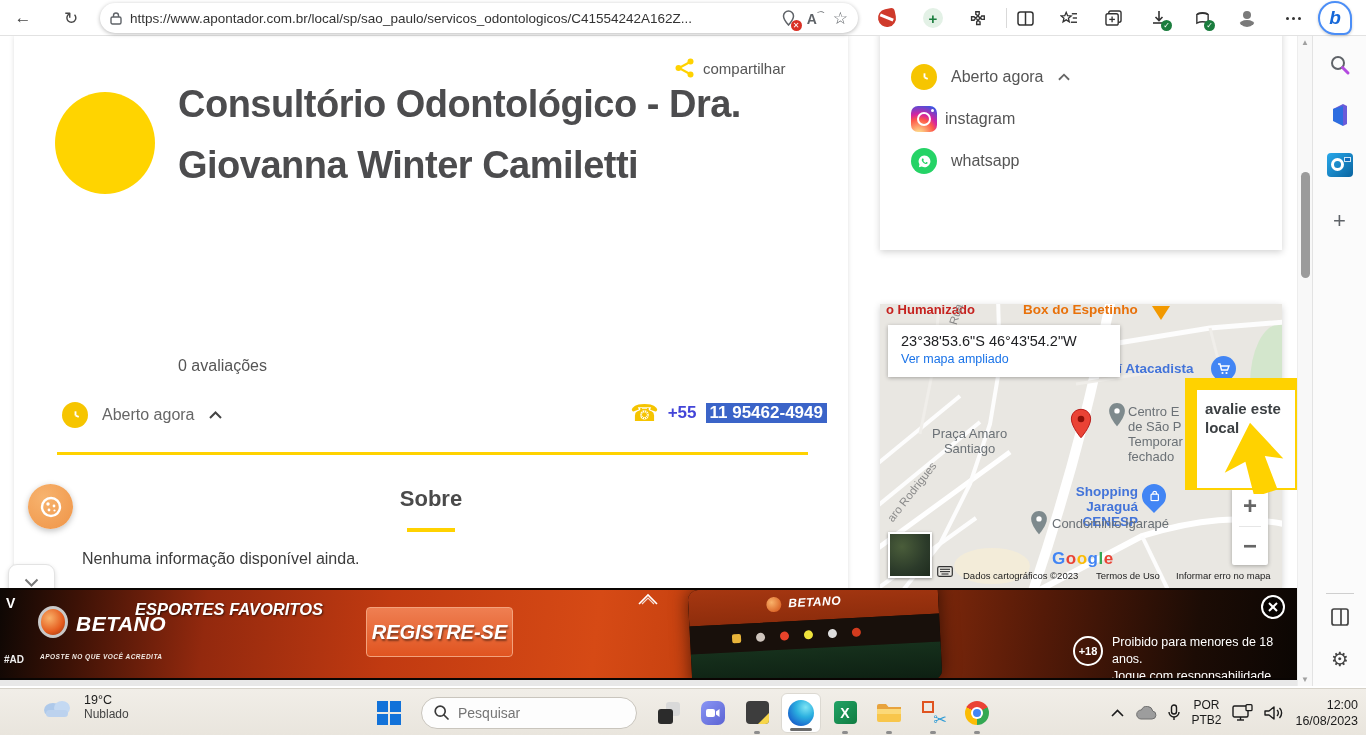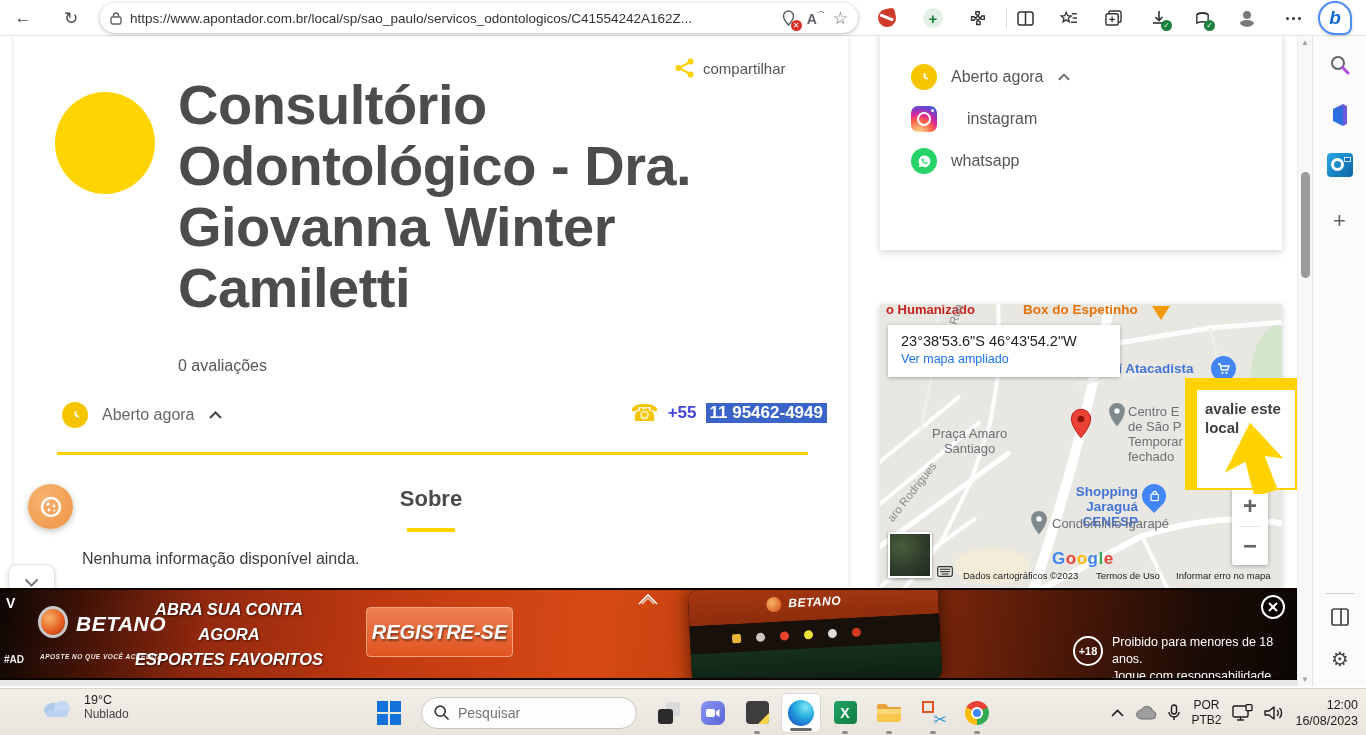--- a/index.html
+++ b/index.html
@@ -143,21 +143,21 @@
           <circle cx="3.5" cy="10" r="3" fill="#ffd200"></circle>
           <circle cx="15.5" cy="16.5" r="3" fill="#ffd200"></circle>
           <line x1="4" y1="10" x2="15" y2="4" stroke="#ffd200" stroke-width="2"></line>
           <line x1="4" y1="10" x2="15" y2="16" stroke="#ffd200" stroke-width="2"></line>
         </svg>
       <span style="font-size:15px;color:#555">compartilhar</span>
     </div>
 
     <div style="position:absolute;left:41px;top:56px;width:100px;height:102px;border-radius:50%;background:#ffd400"></div>
 
-    <h1 style="position:absolute;left:164px;top:38px;width:636px;font-size:56px;line-height:61px;font-weight:bold;color:#4c4c4e;letter-spacing:-.5px">Consultório Odontológico - Dra. Giovanna Winter Camiletti</h1>
+    <h1 style="position:absolute;left:164px;top:38px;width:636px;font-size:38px;line-height:61px;font-weight:bold;color:#4c4c4e;letter-spacing:-.5px">Consultório Odontológico - Dra. Giovanna Winter Camiletti</h1>
 
 
     <p style="position:absolute;left:164px;top:321px;font-size:16px;color:#555">0 avaliações</p>
 
     <div class="f" style="position:absolute;left:48px;top:366px;gap:14px">
       <span class="yellowclock">
           <svg width="13" height="13" viewBox="0 0 14 14">
             <line x1="7" y1="7" x2="7" y2="2.5" stroke="#fff" stroke-width="2"></line>
             <line x1="7" y1="7" x2="10.5" y2="8.5" stroke="#fff" stroke-width="2"></line>
           </svg>
@@ -204,21 +204,21 @@
           <svg width="13" height="13" viewBox="0 0 14 14">
             <line x1="7" y1="7" x2="7" y2="2.5" stroke="#fff" stroke-width="2"></line>
             <line x1="7" y1="7" x2="10.5" y2="8.5" stroke="#fff" stroke-width="2"></line>
           </svg>
         </span>
       <span style="font-size:16px;color:#555">Aberto agora</span>
       <svg width="12" height="8" viewBox="0 0 13 8">
           <polyline points="1,7 6.5,1.5 12,7" fill="none" stroke="#666" stroke-width="2"></polyline>
         </svg>
     </div>
-    <div class="f" style="position:absolute;left:31px;top:76px;gap:30px">
+    <div class="f" style="position:absolute;left:31px;top:76px;gap:8px">
       <span style="width:26px;height:26px;border-radius:7px;background:radial-gradient(circle at 30% 110%,#fdf497 0%,#fd5949 45%,#d6249f 60%,#285AEB 95%);position:relative">
         <span style="position:absolute;left:6px;top:6px;width:14px;height:14px;border:2px solid #fff;border-radius:50%"></span>
         <span style="position:absolute;right:3px;top:3px;width:3px;height:3px;background:#fff;border-radius:50%"></span>
       </span>
       <span style="font-size:16px;color:#555">instagram</span>
     </div>
     <div class="f" style="position:absolute;left:31px;top:118px;gap:14px">
       <span style="width:26px;height:26px;border-radius:50%;background:#25D366;display:flex;align-items:center;justify-content:center">
         <svg width="15" height="15" viewBox="0 0 16 16">
             <path d="M8 1.5A6.3 6.3 0 0 0 2.6 11L2 14l3.1-.6A6.3 6.3 0 1 0 8 1.5z" fill="#fff"></path>
@@ -401,21 +401,20 @@
     <div style="height:38px;background:linear-gradient(#16301c,#0d1f12)"></div>
   </div>
 
   <div>
     <span style="position:absolute;left:38px;top:16px;width:30px;height:32px;border-radius:50%;border:3px solid #c9c9c9;background:radial-gradient(circle at 35% 35%,#f9b26a,#e55b1e 60%,#8c3210)"></span>
     <span class="adtxt" style="position:absolute;left:76px;top:22px;font-size:21px;letter-spacing:.5px">BETANO</span>
     <span style="position:absolute;left:40px;top:63px;color:#f0e8e2;font-size:6.5px;font-weight:bold;letter-spacing:.5px;font-style:italic">APOSTE NO QUE VOCÊ ACREDITA</span>
   </div>
 
   <div style="position:absolute;left:126px;top:7px;width:206px;text-align:center">
-    <div class="adtxt" style="font-size:16.5px;line-height:25px;text-shadow:1px 1px 2px rgba(0,0,0,.6)">ABRA SUA CONTA AGORA</div>
     <div class="adtxt" style="font-size:16.5px;line-height:25px;text-shadow:1px 1px 2px rgba(0,0,0,.6)">ESPORTES FAVORITOS</div>
   </div>
 
   <div class="adtxt" style="position:absolute;left:366px;top:17px;width:147px;height:50px;background:linear-gradient(#ef7f52,#e05420);border:1px solid #f3a27c;border-radius:4px;display:flex;align-items:center;justify-content:center;font-size:20px;text-shadow:1px 2px 2px rgba(0,0,0,.45)">REGISTRE-SE</div>
 
   <svg style="position:absolute;left:637px;top:3px" width="22" height="13" viewBox="0 0 22 13">
       <polyline points="2,11 11,2 20,11" fill="none" stroke="#fff" stroke-width="1.6"></polyline>
       <polyline points="5,11 11,5 17,11" fill="none" stroke="#fff" stroke-width="1.2" opacity=".8"></polyline>
     </svg>
 

